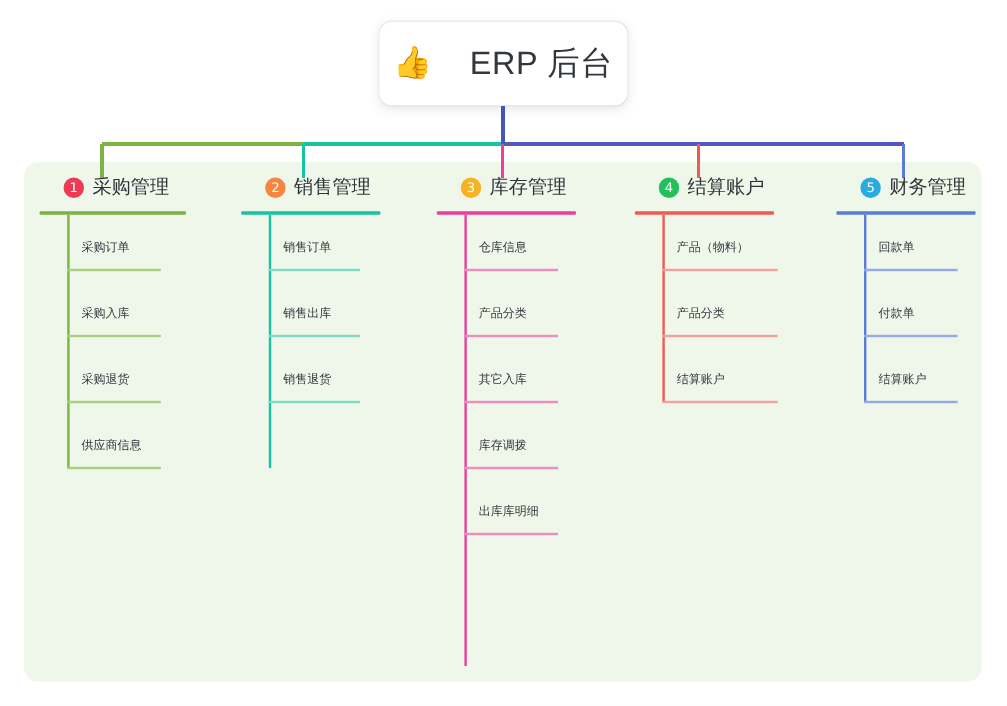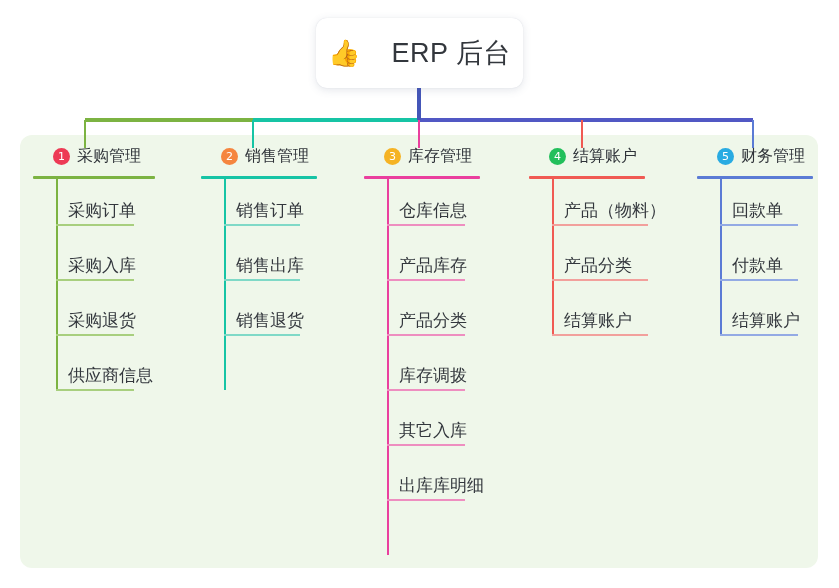--- a/index.html
+++ b/index.html
@@ -123,21 +123,21 @@
     width: 2px;
   }
   .leaf {
     position: relative;
     height: 55px;
   }
   .leaf-label {
     position: absolute;
     left: 35px;
     top: 20px;
-    font-size: 17px;
+    font-size: 10px;
     color: #33373d;
     white-space: nowrap;
   }
   .leaf-underline {
     position: absolute;
     left: 23px;
     top: 45px;
     height: 1.6px;
   }
 </style>
@@ -222,33 +222,29 @@
           <span class="branch-title">库存管理</span>
         </div>
         <div class="branch-underline" style="width: 116px; background: rgb(234, 63, 158);"></div>
         <div class="leaves">
           <div class="trunk" style="background: rgb(234, 63, 158); height: 376px;"></div>
           <div class="leaf">
             <div class="leaf-label">仓库信息</div>
             <div class="leaf-underline" style="width: 78px; background: rgb(238, 142, 192);"></div>
           </div>
           <div class="leaf">
-            <div class="leaf-label">产品库存</div>
-            <div class="leaf-underline" style="width: 78px; background: rgb(238, 142, 192);"></div>
-          </div>
-          <div class="leaf">
             <div class="leaf-label">产品分类</div>
             <div class="leaf-underline" style="width: 78px; background: rgb(238, 142, 192);"></div>
           </div>
           <div class="leaf">
+            <div class="leaf-label">其它入库</div>
+            <div class="leaf-underline" style="width: 78px; background: rgb(238, 142, 192);"></div>
+          </div>
+          <div class="leaf">
             <div class="leaf-label">库存调拨</div>
-            <div class="leaf-underline" style="width: 78px; background: rgb(238, 142, 192);"></div>
-          </div>
-          <div class="leaf">
-            <div class="leaf-label">其它入库</div>
             <div class="leaf-underline" style="width: 78px; background: rgb(238, 142, 192);"></div>
           </div>
           <div class="leaf">
             <div class="leaf-label">出库库明细</div>
             <div class="leaf-underline" style="width: 78px; background: rgb(238, 142, 192);"></div>
           </div>
         </div>
       </div>
       <div class="branch" style="left: 529px;">
         <div class="branch-header">

